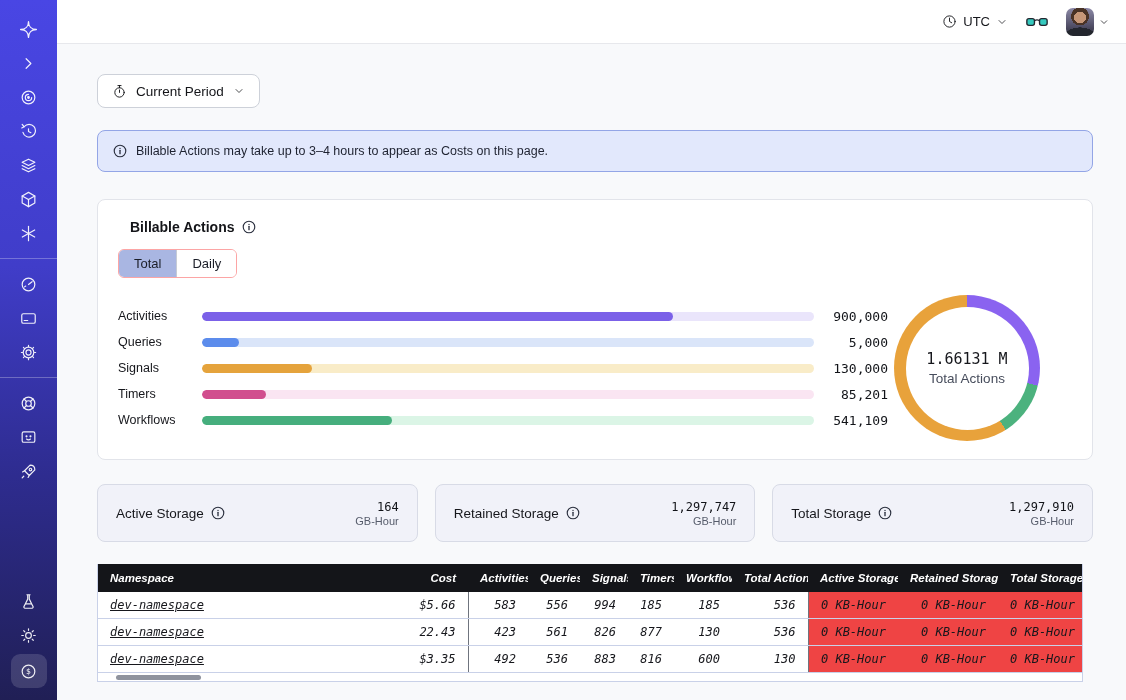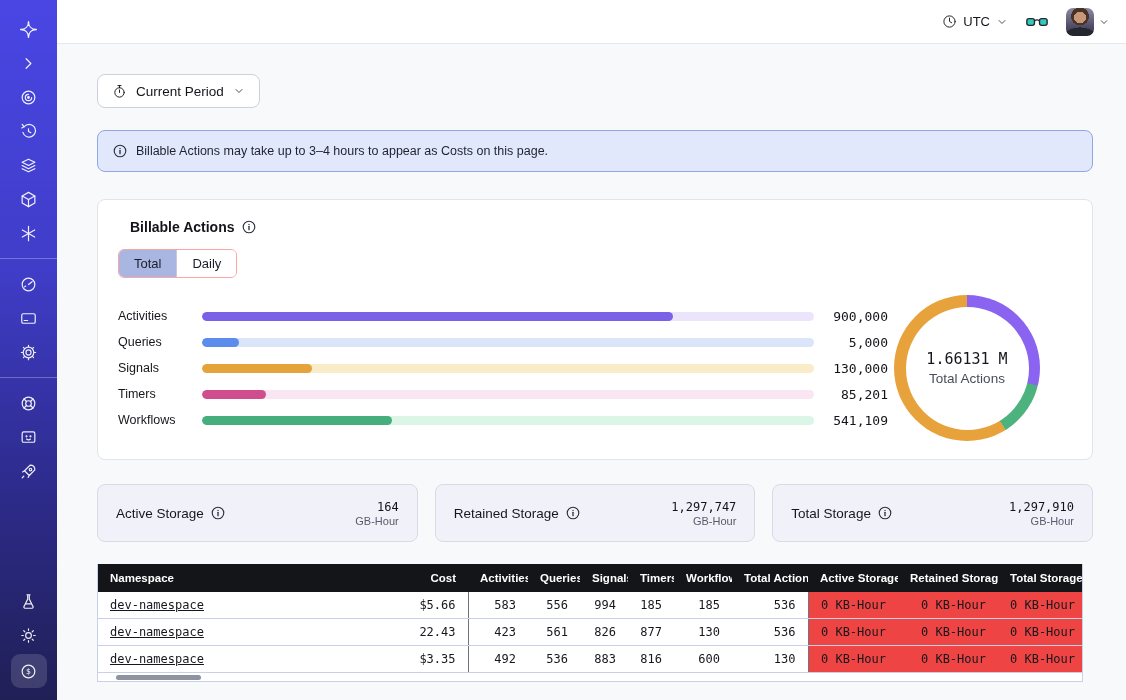--- a/index.html
+++ b/index.html
@@ -83,21 +83,21 @@
   .storage-row { margin-top:24px; display:flex; gap:17px; }
   .scard { flex:1; background:#F1F2F9; border:1px solid #D8DBE6; border-radius:8px; height:58px;
     display:flex; align-items:center; justify-content:space-between; padding:0 18px; }
   .scard-label { display:flex; align-items:center; gap:7px; font-size:13.5px; color:#16171C; }
   .scard-right { text-align:right; }
   .scard-val { font-size:12px; color:#111318; }
   .scard-unit { font-size:11px; color:#565C6B; margin-top:1px; }
 
   
   .tablebox { margin-top:22px; width:986px; border-left:1px solid #C9D1E8; border-right:1px solid #C9D1E8; }
-  table { width:984px; border-collapse:collapse; table-layout:fixed; }
+  table { width:984px; border-collapse:collapse; table-layout:fixed;font-style:italic; }
   thead th { background:#141519; color:#fff; font-size:11.5px; font-weight:600;
     padding:8px 12px; text-align:right; white-space:nowrap; overflow:hidden; }
   thead th.l { text-align:left; }
   tbody td { font-family:"DejaVu Sans Mono", monospace; font-size:12px; color:#16171C;
     padding:6px 12px; text-align:right; border-bottom:1px solid #C9D1E8; white-space:nowrap; overflow:hidden; background:#fff; }
   tbody td.l { text-align:left; }
   td.stor, th.stor-h { }
   tbody td.stor { background:#ef4444; }
   .sep { border-left:1px solid #6F747E; }
   tbody a { color:#16171C; text-decoration:underline; }

